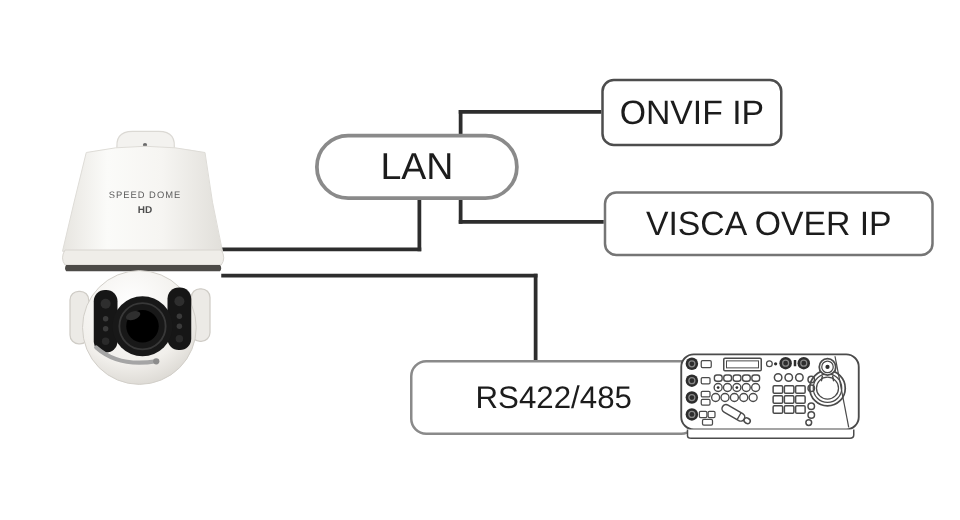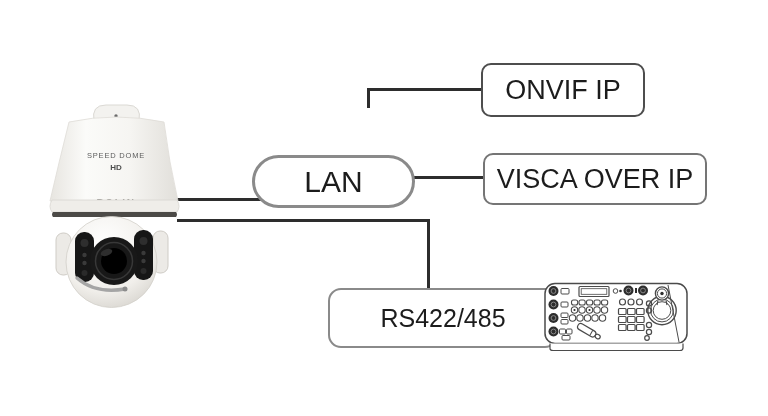--- a/index.html
+++ b/index.html
@@ -17,28 +17,28 @@
   .ln-visca-h {left:367px;top:176px;width:116px;height:3px;}
   .ln-rs-h    {left:177px;top:219px;width:253px;height:3px;}
   .ln-rs-v    {left:427px;top:219px;width:3px;height:70px;}
   
   .node{
     position:absolute;background:#ffffff;display:flex;align-items:center;justify-content:center;
     text-align:center;box-sizing:border-box;
   }
   .node-lan{
     left:252px;top:107px;width:163px;height:53px;
-    border:3px solid #8a8a8a;border-radius:27px;font-size:30px;margin-top:48px;
+    border:3px solid #8a8a8a;border-radius:27px;font-size:30px;
   }
   .node-onvif{
-    left:481px;top:63px;width:164px;height:54px;
+    left:481px;top:63px;width:145px;height:54px;
     border:2.5px solid #4d4d4d;border-radius:10px;font-size:27px;
   }
   .node-visca{
-    left:483px;top:153px;width:224px;height:52px;
+    left:483px;top:153px;width:264px;height:52px;
     border:2.5px solid #757575;border-radius:10px;font-size:27px;
   }
   .node-serial{
     left:328px;top:288px;width:230px;height:60px;
     border:2.5px solid #8a8a8a;border-radius:13px;
     font-size:25px;line-height:27px;flex-direction:column;
   }
   
   .camera-svg{position:absolute;left:45px;top:100px;width:140px;height:215px;}
   .keyboard-svg{position:absolute;left:543px;top:279px;width:150px;height:76px;}

